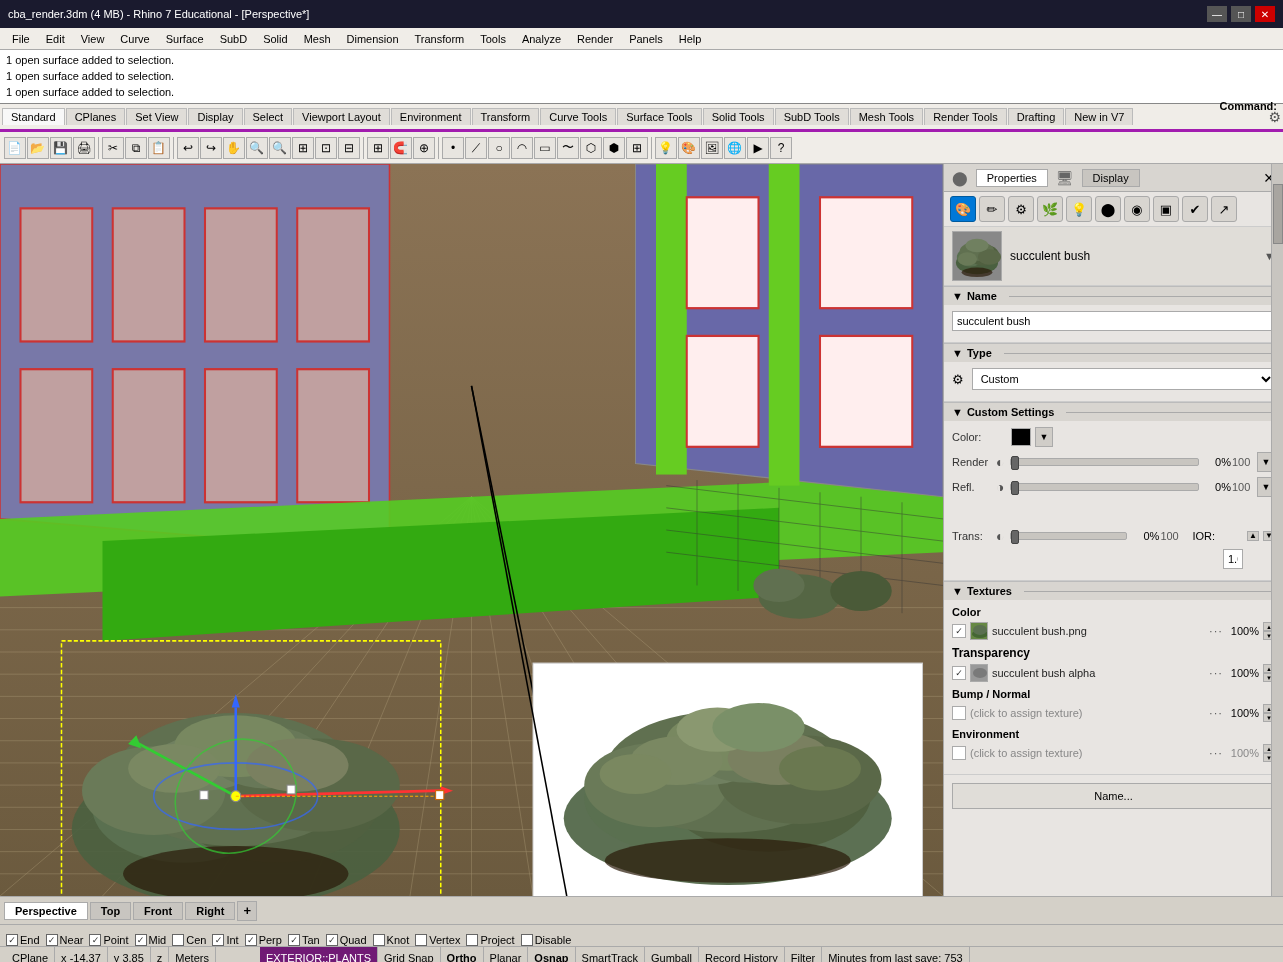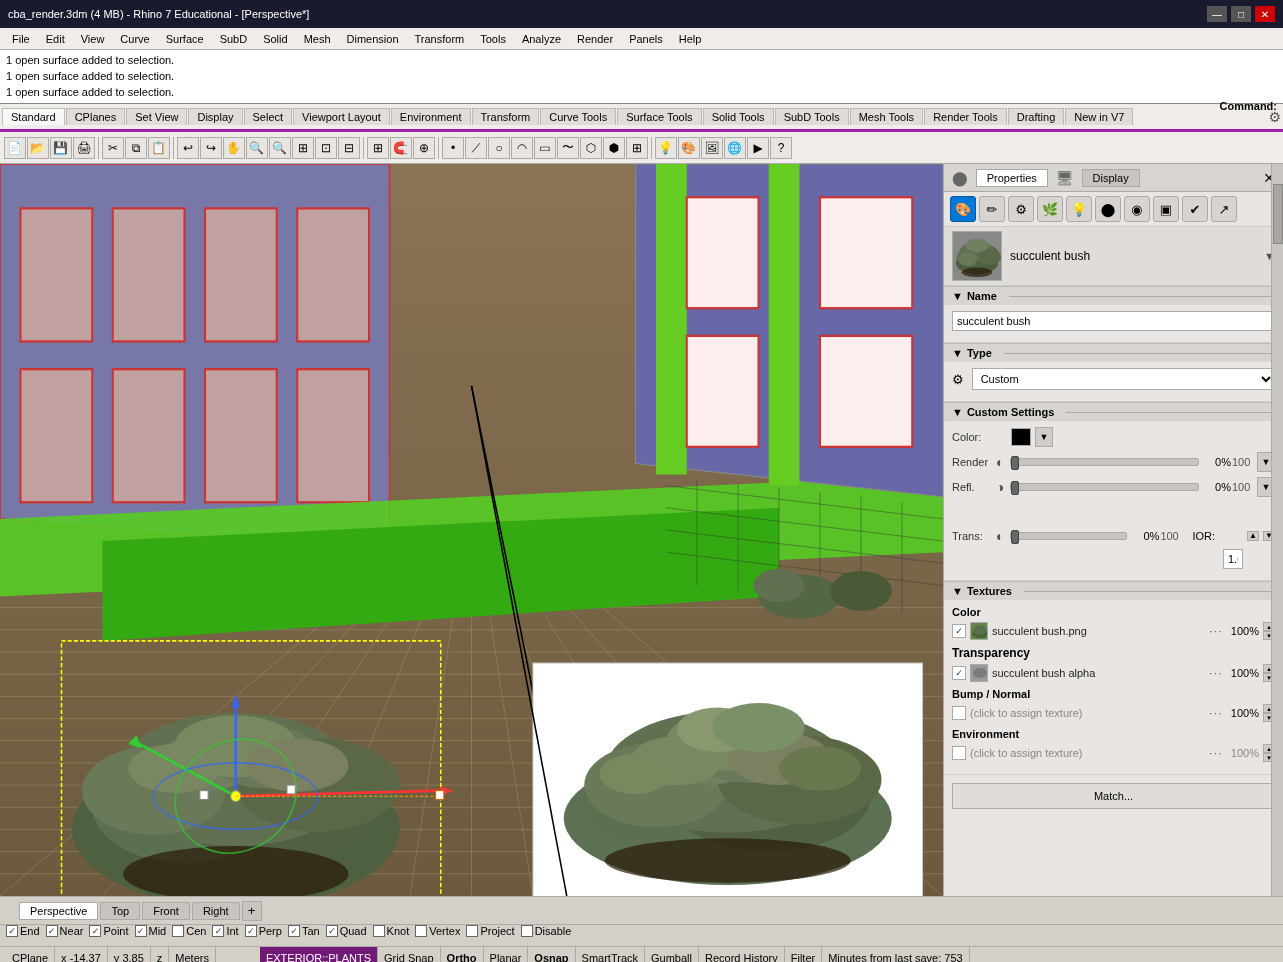--- a/index.html
+++ b/index.html
@@ -340,22 +340,23 @@
     #right-panel::-webkit-scrollbar-track { background: #d8d5d0; }
     #right-panel::-webkit-scrollbar-thumb { background: #aaa; }
 
     
     #viewport-tabs {
       height: 28px;
       background: #d4d0c8;
       border-top: 1px solid #aaa;
       display: flex;
       align-items: center;
-      padding: 0 19px;
+      padding: 0 4px;
       gap: 2px;
+      font-weight: bold;
     }
     .vp-tab {
       padding: 2px 10px;
       background: #c8c5c0;
       border: 1px solid #aaa;
       font-size: 11px;
       cursor: pointer;
     }
     .vp-tab.active { background: #fff; }
     .vp-add-btn {
@@ -388,21 +389,21 @@
     .status-item.green-bg { background: #701a75; color: #fff; margin-left: 44px; }
     .status-item.clickable { cursor: pointer; }
     .status-item.active { font-weight: bold; text-decoration: underline; cursor: pointer; }
 
     
     #osnap-row {
       height: 22px;
       background: #d4d0c8;
       border-top: 1px solid #aaa;
       display: flex;
-      align-items: flex-start;
+      align-items: flex-end;
       padding: 0 6px;
       gap: 6px;
       font-size: 11px;
       overflow: hidden;
     }
     .osnap-check {
       display: flex; align-items: center; gap: 2px; cursor: pointer;
     }
     .osnap-cb {
       width: 12px; height: 12px;
@@ -900,21 +901,21 @@
           <span class="tex-pct" style="color:#888;">100%</span>
           <div class="tex-spinner">
             <div class="tex-spinner-btn">▲</div>
             <div class="tex-spinner-btn">▼</div>
           </div>
         </div>
 
       </div>
     </div>
 
-    <div id="match-btn">Match...</div>
+    <div id="match-btn">Name...</div>
 
     <div id="panel-scrollbar">
       <div id="panel-scrollbar-thumb"></div>
     </div>
   </div>
 </div>
 
 <div id="viewport-tabs">
   <div class="vp-tab active">Perspective</div>
   <div class="vp-tab">Top</div>

